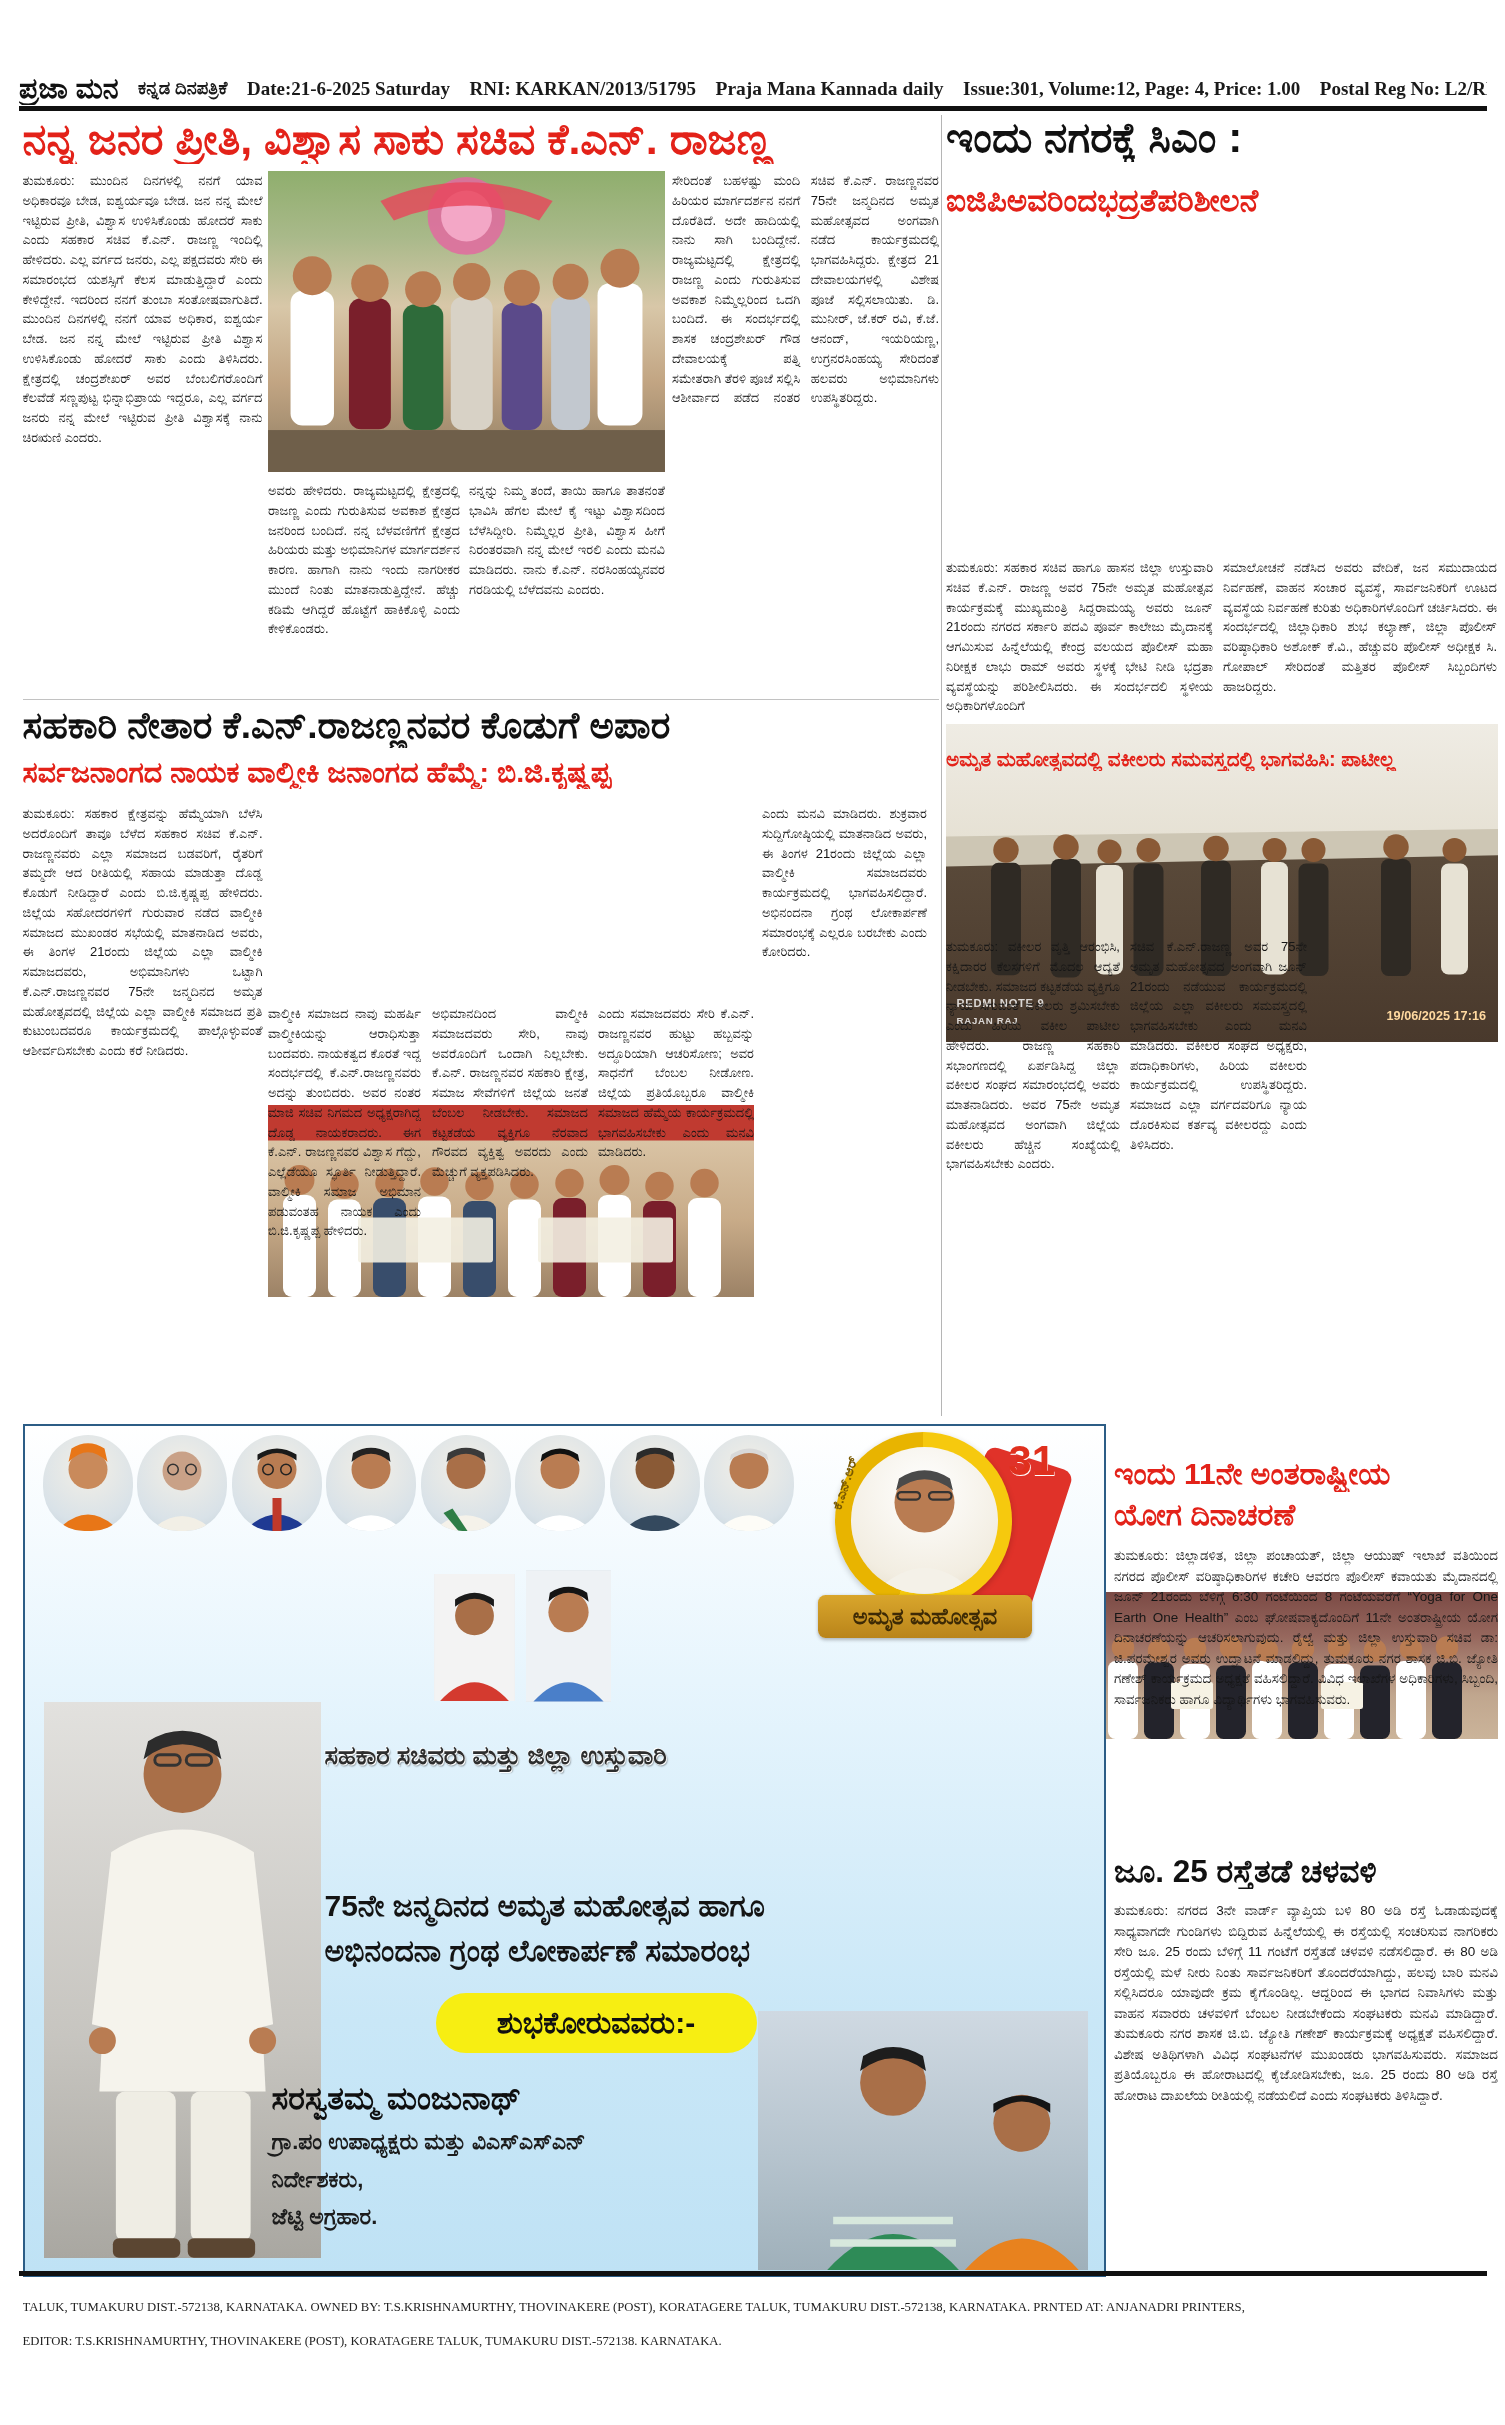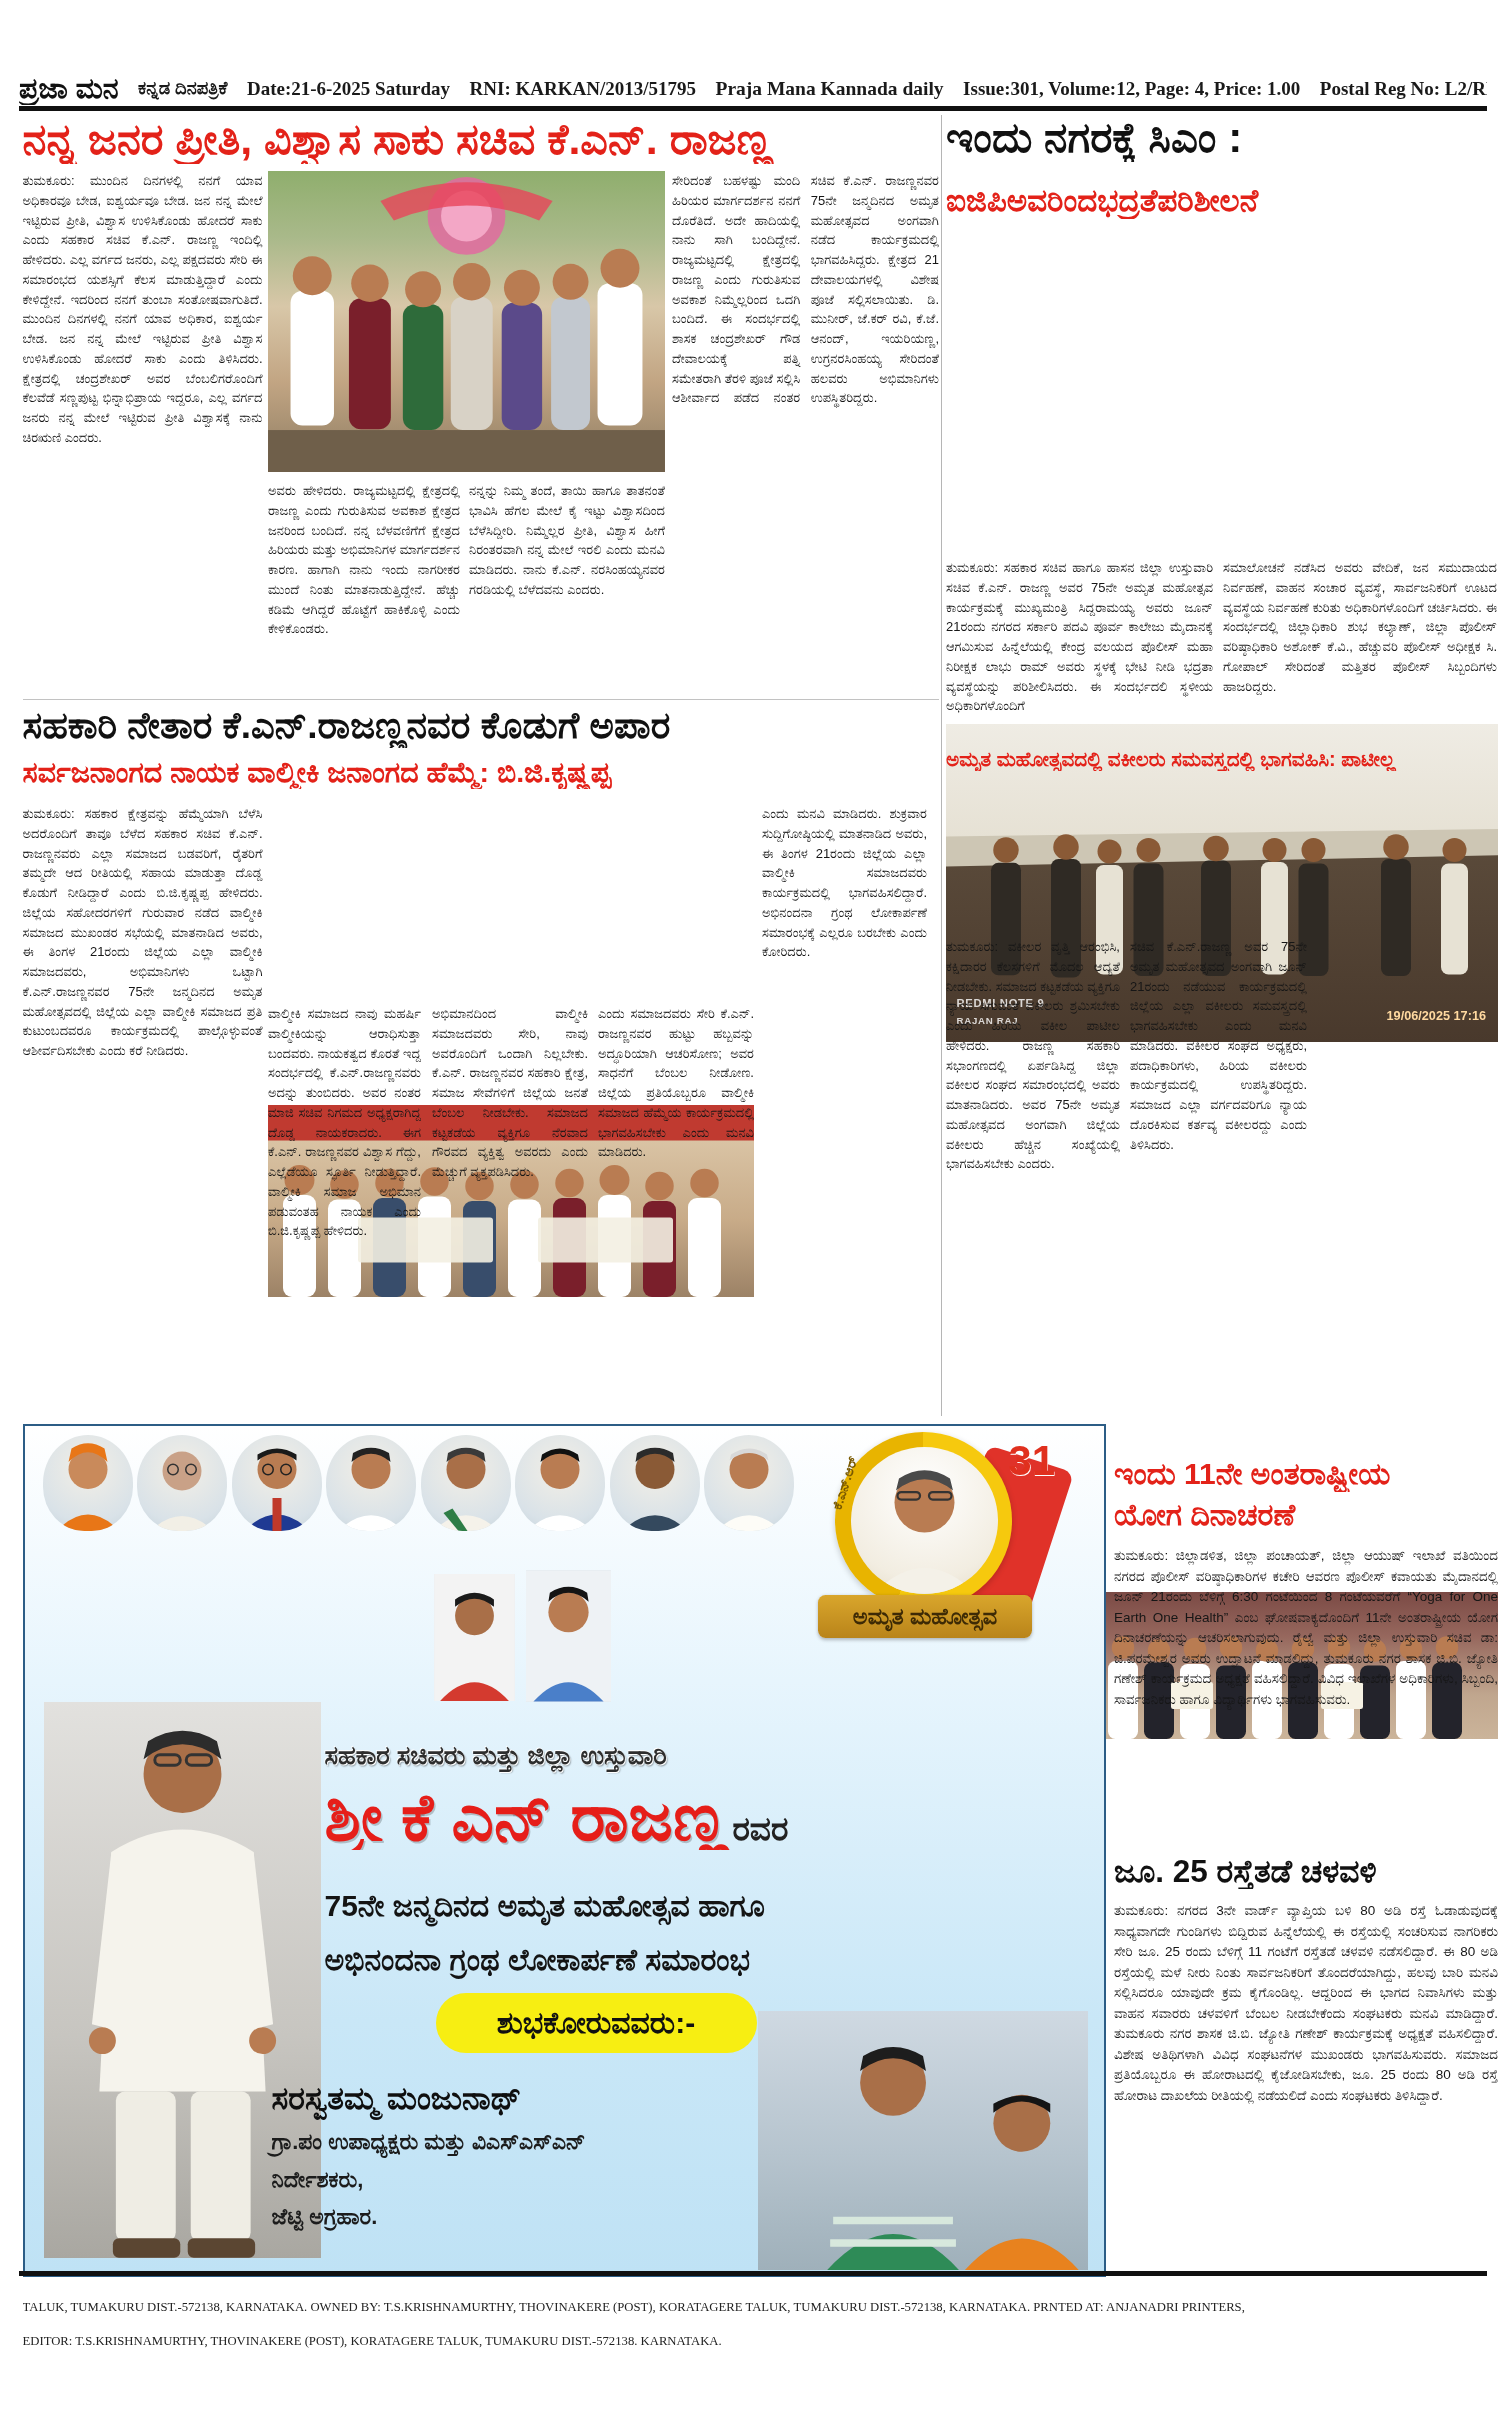--- a/index.html
+++ b/index.html
@@ -376,26 +376,22 @@
           <circle cx="78" cy="452" r="18" fill="#b97c52"></circle>
           <circle cx="292" cy="452" r="18" fill="#b97c52"></circle>
           <rect x="96" y="520" width="80" height="200" rx="12" fill="#efede4"></rect>
           <rect x="196" y="520" width="80" height="200" rx="12" fill="#efede4"></rect>
           <rect x="92" y="716" width="90" height="26" rx="8" fill="#5b4632"></rect>
           <rect x="192" y="716" width="90" height="26" rx="8" fill="#5b4632"></rect>
         </svg>
     </div>
 
     <div class="abs ad-line1 center" style="left:300px;top:315px;width:750px;">ಸಹಕಾರ ಸಚಿವರು ಮತ್ತು ಜಿಲ್ಲಾ ಉಸ್ತುವಾರಿ</div>
-    <div class="abs center" style="left:300px;top:358px;width:750px;white-space:nowrap;overflow:hidden;">
-      <span class="ad-name">ಶ್ರೀ ಕೆ ಎನ್ ರಾಜಣ್ಣ</span>
-      <span class="ad-name-suffix">ರವರ</span>
-    </div>
     <div class="abs ad-sub center" style="left:300px;top:463px;width:750px;">75ನೇ ಜನ್ಮದಿನದ ಅಮೃತ ಮಹೋತ್ಸವ ಹಾಗೂ</div>
-    <div class="abs ad-sub center" style="left:300px;top:508px;width:750px;margin-top:9px;">ಅಭಿನಂದನಾ ಗ್ರಂಥ ಲೋಕಾರ್ಪಣೆ ಸಮಾರಂಭ</div>
+    <div class="abs ad-sub center" style="left:300px;top:508px;width:750px;">ಅಭಿನಂದನಾ ಗ್ರಂಥ ಲೋಕಾರ್ಪಣೆ ಸಮಾರಂಭ</div>
 
     <div class="abs yellow-box" style="left:411px;top:567px;width:321px;height:60px;">ಶುಭಕೋರುವವರು:-</div>
 
     <div class="abs ad-wisher-name center" style="left:247px;top:654px;width:480px;">ಸರಸ್ವತಮ್ಮ ಮಂಜುನಾಥ್</div>
     <div class="abs ad-wisher-role center" style="left:247px;top:703px;width:480px;">ಗ್ರಾ.ಪಂ ಉಪಾಧ್ಯಕ್ಷರು ಮತ್ತು ವಿಎಸ್ಎಸ್ಎನ್</div>
     <div class="abs ad-wisher-role center" style="left:247px;top:741px;width:480px;">ನಿರ್ದೇಶಕರು,</div>
     <div class="abs ad-wisher-role center" style="left:247px;top:778px;width:480px;">ಜೆಟ್ಟಿ ಅಗ್ರಹಾರ.</div>
 
     <div class="pic-rect" style="left:733px;top:585px;width:330px;height:259px;background:linear-gradient(180deg,#cfd9e2 0%,#b6c4ce 55%,#9fb0ba 100%);">
       <svg width="330" height="259" viewBox="0 0 440 346">

